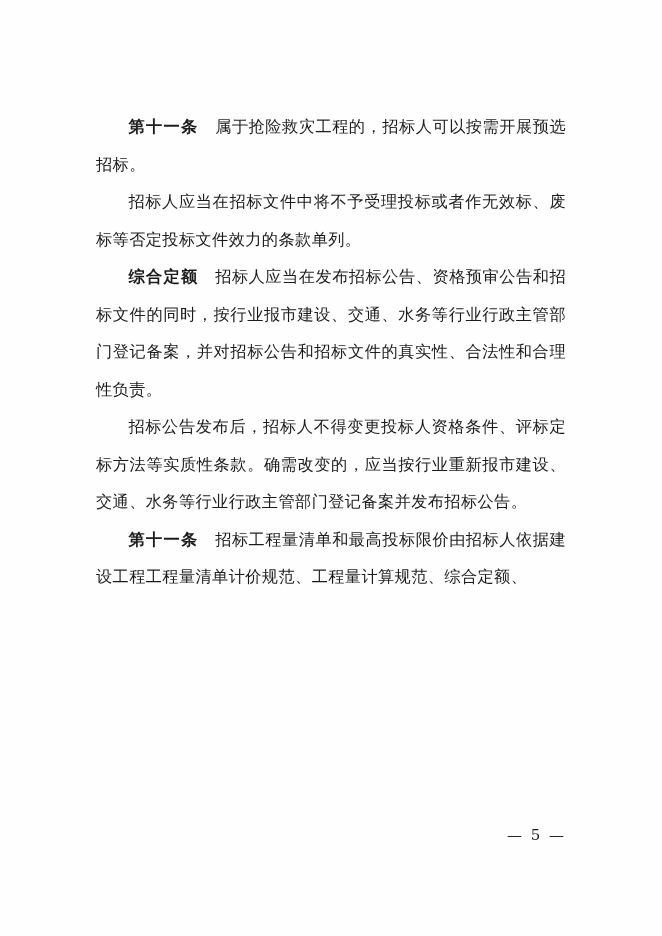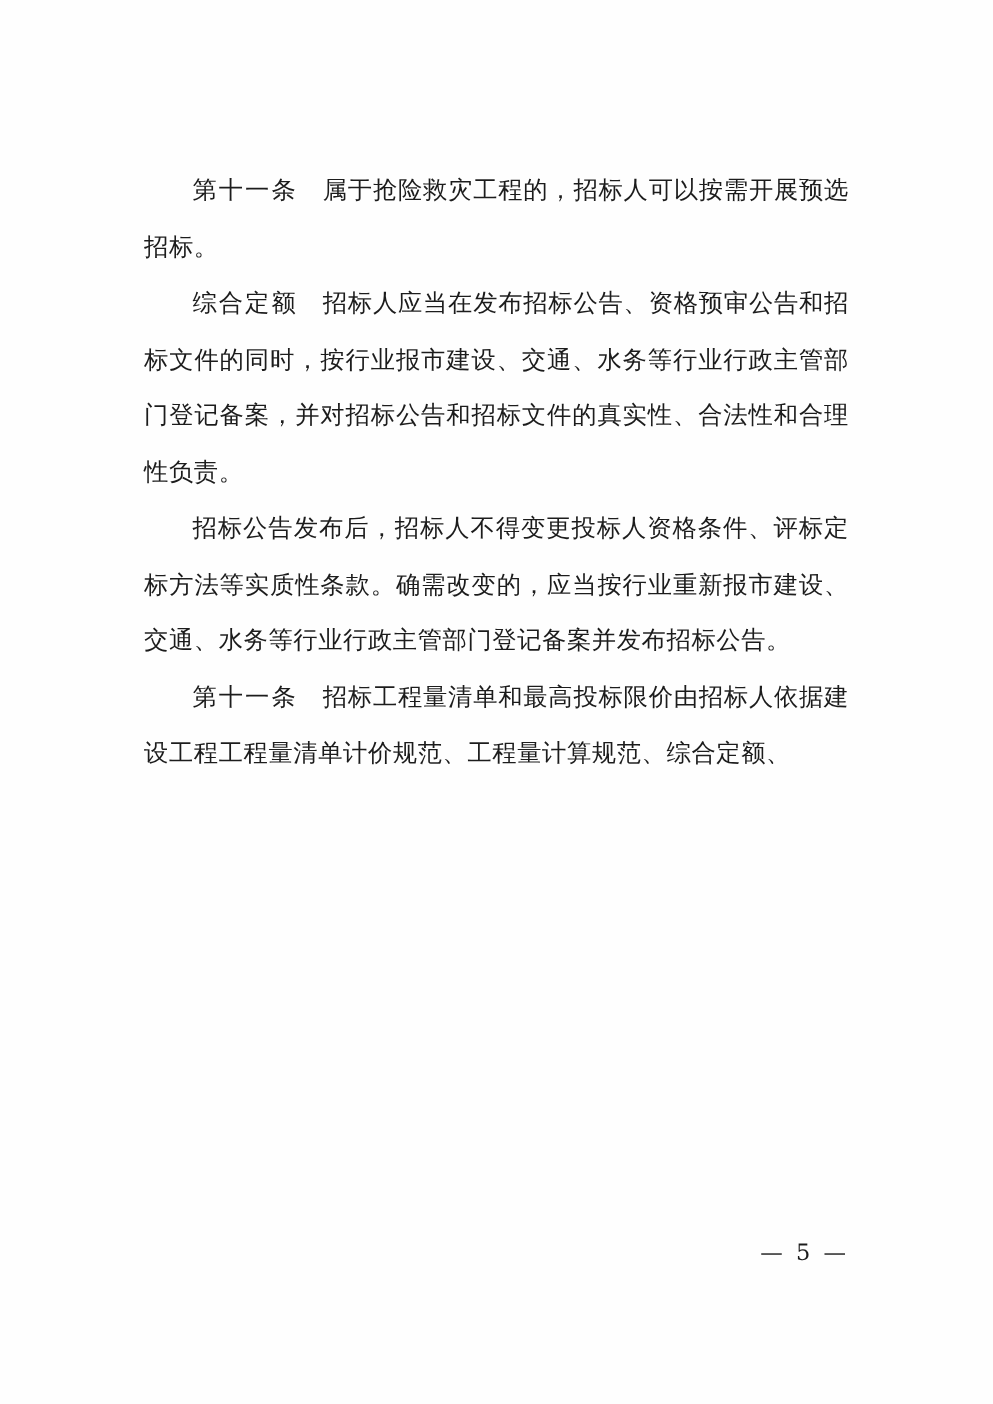--- a/index.html
+++ b/index.html
@@ -30,21 +30,21 @@
   p.para {
     margin: 0 0 0 0;
     font-size: 16.2px;
     line-height: 37.5px;
     text-align: justify;
     text-justify: inter-ideograph;
     letter-spacing: 0.4px;
     color: #1c1c1c;
   }
   p.para .lead {
-    font-weight: normal;
+    font-weight: bold;
     letter-spacing: 1.2px;
   }
   p.indent {
     text-indent: 2em;
   }
   .footer {
     position: absolute;
     left: 0;
     right: 0;
     top: 826px;
@@ -62,20 +62,23 @@
 <div id="page">
   <div id="content">
 
     <p class="para indent">
       <span class="lead">第十一条</span><span>　属于抢险救灾工程的，招标人可以按需开展预选招标。</span>
     </p>
 
 
 
 
+    <p class="para indent">
+      <span>招标人应当在招标文件中将不予受理投标或者作无效标、废标等否定投标文件效力的条款单列。</span>
+    </p>
 
     <p class="para indent">
       <span class="lead">综合定额</span><span>　招标人应当在发布招标公告、资格预审公告和招标文件的同时，按行业报市建设、交通、水务等行业行政主管部门登记备案，并对招标公告和招标文件的真实性、合法性和合理性负责。</span>
     </p>
 
     <p class="para indent">
       <span>招标公告发布后，招标人不得变更投标人资格条件、评标定标方法等实质性条款。确需改变的，应当按行业重新报市建设、交通、水务等行业行政主管部门登记备案并发布招标公告。</span>
     </p>
 
     <p class="para indent">

